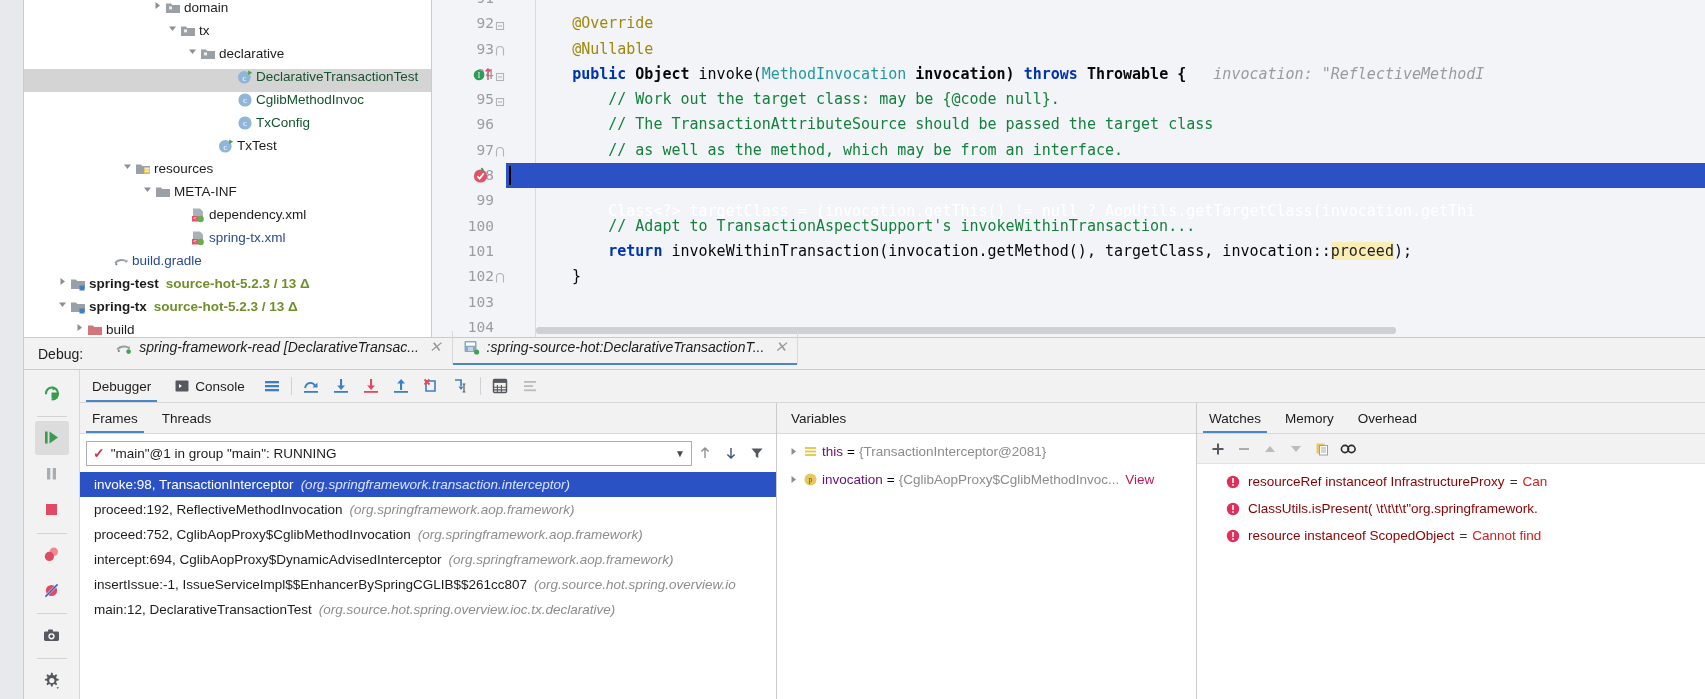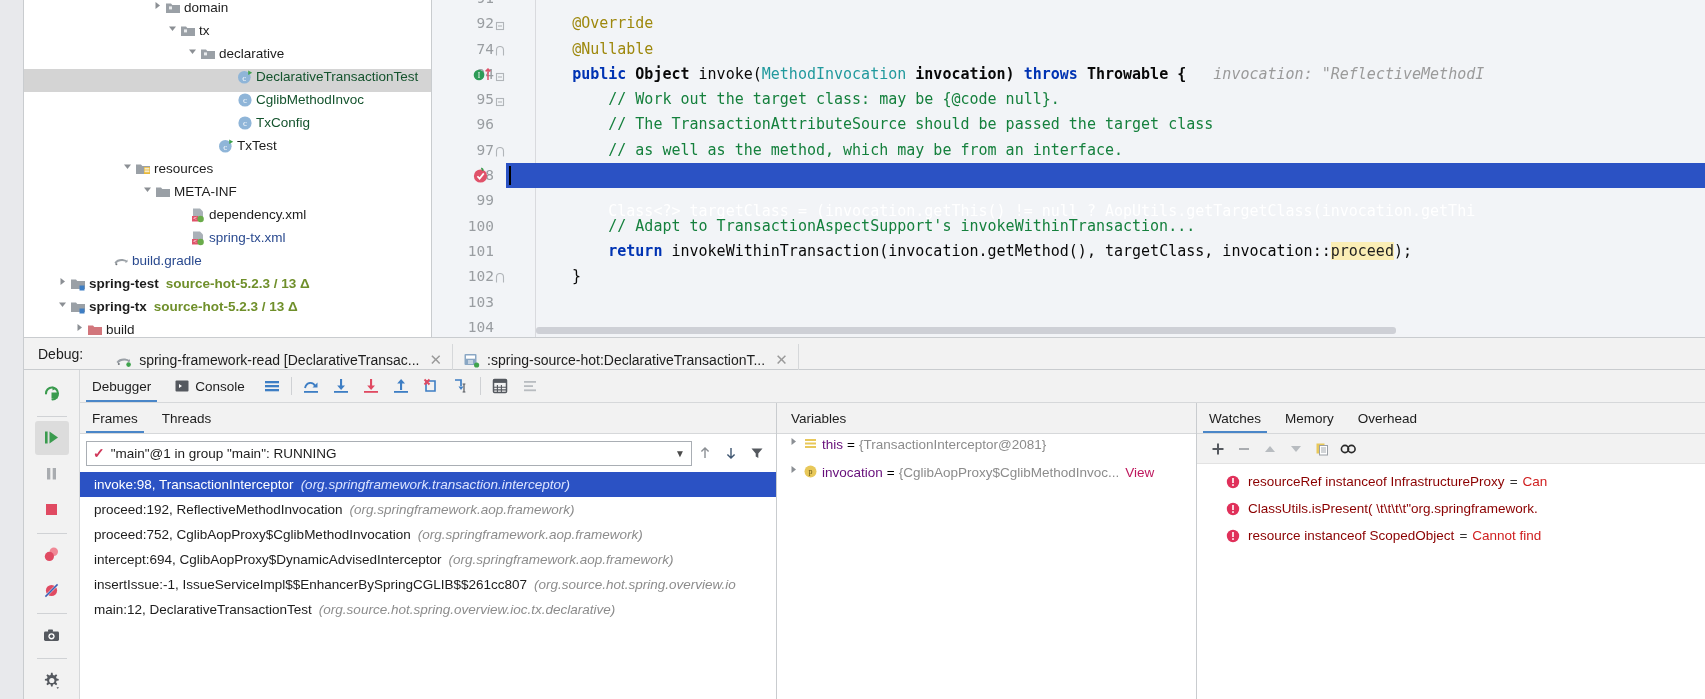--- a/index.html
+++ b/index.html
@@ -143,21 +143,21 @@
   .thread-select .chk { color: #d0385a; margin-right: 6px; font-size: 14px; font-weight: bold; }
   .thread-select .chev { margin-left: auto; color: #4a4a4a; font-size: 10px; }
   .fctl { width: 26px; height: 26px; display: flex; align-items: center; justify-content: center; }
 
   .frames-list { flex: 1; overflow: hidden; }
   .frame-row { height: 25px; display: flex; align-items: center; padding-left: 14px; font-size: 13.5px; white-space: nowrap; }
   .frame-row.selected { background: #2b52c4; color: #ffffff; }
   .frame-pkg { color: #8c8c8c; font-style: italic; margin-left: 7px; }
   .frame-row.selected .frame-pkg { color: #dce4ff; }
   .vars-list { flex: 1; padding-top: 3px; }
-  .var-row { height: 28px; display: flex; align-items: flex-start; padding-left: 8px; font-size: 13.5px; white-space: nowrap; }
+  .var-row { height: 28px; display: flex; align-items: center; padding-left: 8px; font-size: 13.5px; white-space: nowrap; }
   .var-arrow { width: 16px; display: inline-flex; justify-content: center; color: #868686; }
   .var-ico { width: 18px; display: inline-flex; justify-content: center; margin-right: 3px; }
   .var-name { color: #660e7a; }
   .var-eq { color: #000; margin: 0 4px; }
   .var-val { color: #8c8c8c; }
   .var-view { color: #be185d; margin-left: 6px; }
 
   .watch-toolbar { height: 30px; display: flex; align-items: center; padding-left: 8px; background: #f2f2f2; border-bottom: 1px solid #e2e2e2; }
   .wt-btn { width: 26px; height: 26px; display: flex; align-items: center; justify-content: center; }
   .watch-list { flex: 1; padding-top: 4px; }
@@ -387,21 +387,21 @@
       <div class="gutter"></div>
       <div class="gutter-fold"></div>
       <div class="ed-vline" style="left:103px"></div>
 
       <div class="code-area" id="code" style="margin-top: -14px;">
           <div class="cline"><span class="lnum">91</span><span class="ctext"></span></div>
           <div class="cline"><span class="lnum">92</span><span class="tick"><svg width="12" height="12" viewBox="0 0 12 12">
                 <rect x="2.5" y="2.5" width="7" height="7" stroke="#b1b5b9" stroke-width="1.1" fill="none"></rect>
                 <path d="M4 6 L8 6" stroke="#b1b5b9" stroke-width="1.1"></path>
               </svg></span><span class="ctext"><span class="plain" style="">    </span><span class="ann" style="">@Override</span></span></div>
-          <div class="cline"><span class="lnum">74</span><span class="tick"><svg width="12" height="12" viewBox="0 0 12 12">
+          <div class="cline"><span class="lnum">93</span><span class="tick"><svg width="12" height="12" viewBox="0 0 12 12">
                 <path d="M2.5 9.5 L2.5 4 A3.5 3.5 0 0 1 9.5 4 L9.5 9.5" stroke="#b1b5b9" stroke-width="1.1" fill="none"></path>
               </svg></span><span class="ctext"><span class="plain" style="">    </span><span class="ann" style="">@Nullable</span></span></div>
           <div class="cline"><span class="lnum">94</span><span class="bp"><svg width="26" height="17" viewBox="0 0 26 17">
                 <circle cx="7" cy="9" r="5.3" fill="#2e9b57"></circle>
                 <text x="7" y="12" font-size="7.4" text-anchor="middle" fill="#ffffff" font-family="Liberation Serif, serif">I</text>
                 <path d="M16 14 L16 3 M13.6 5.4 L16 3 L18.4 5.4" stroke="#e0526a" stroke-width="1.5" fill="none"></path>
               </svg></span><span class="tick"><svg width="12" height="12" viewBox="0 0 12 12">
                 <rect x="2.5" y="2.5" width="7" height="7" stroke="#b1b5b9" stroke-width="1.1" fill="none"></rect>
                 <path d="M4 6 L8 6" stroke="#b1b5b9" stroke-width="1.1"></path>
               </svg></span><span class="ctext"><span class="plain" style="">    </span><span class="kw" style="">public </span><span class="plain" style="font-weight:bold;">Object </span><span class="plain" style="">invoke(</span><span class="typ" style="">MethodInvocation</span><span class="plain" style="font-weight:bold;"> invocation) </span><span class="kw" style="">throws </span><span class="plain" style="font-weight:bold;">Throwable {</span><span class="hint" style="">   invocation: "ReflectiveMethodI</span></span></div>
@@ -431,21 +431,21 @@
     </div>
   </div>
 
   <div class="debug-window">
 
     <div class="dbg-leftbar"></div>
 
     <div class="dbg-titlebar">
       <span class="dbg-label">Debug:</span>
       <div style="width:22px"></div>
-      <div id="dbgtabs" style="display:flex;align-items:flex-start;height:20px;">
+      <div id="dbgtabs" style="display:flex;align-items:flex-end;height:20px;font-style:italic;">
           <div class="dbg-tab">
             <span class="tab-ico">
               <svg width="17" height="17" viewBox="0 0 17 17">
                 <path d="M1.5 10 C4 6, 10.5 5.5, 14 8 L15 7 L15 9.6 L12.4 10.6 L13.2 9.4 C10 7.6, 5 8.6, 3.2 11.6 Z" fill="#9aa0a6"></path>
                 <circle cx="3.8" cy="12" r="1" fill="#6f7479"></circle>
                 <circle cx="13.6" cy="12.6" r="2.3" fill="#3fa34d"></circle>
               </svg>
             </span>
             <span>spring-framework-read [DeclarativeTransac...</span>
             <span class="tab-close">✕</span>

